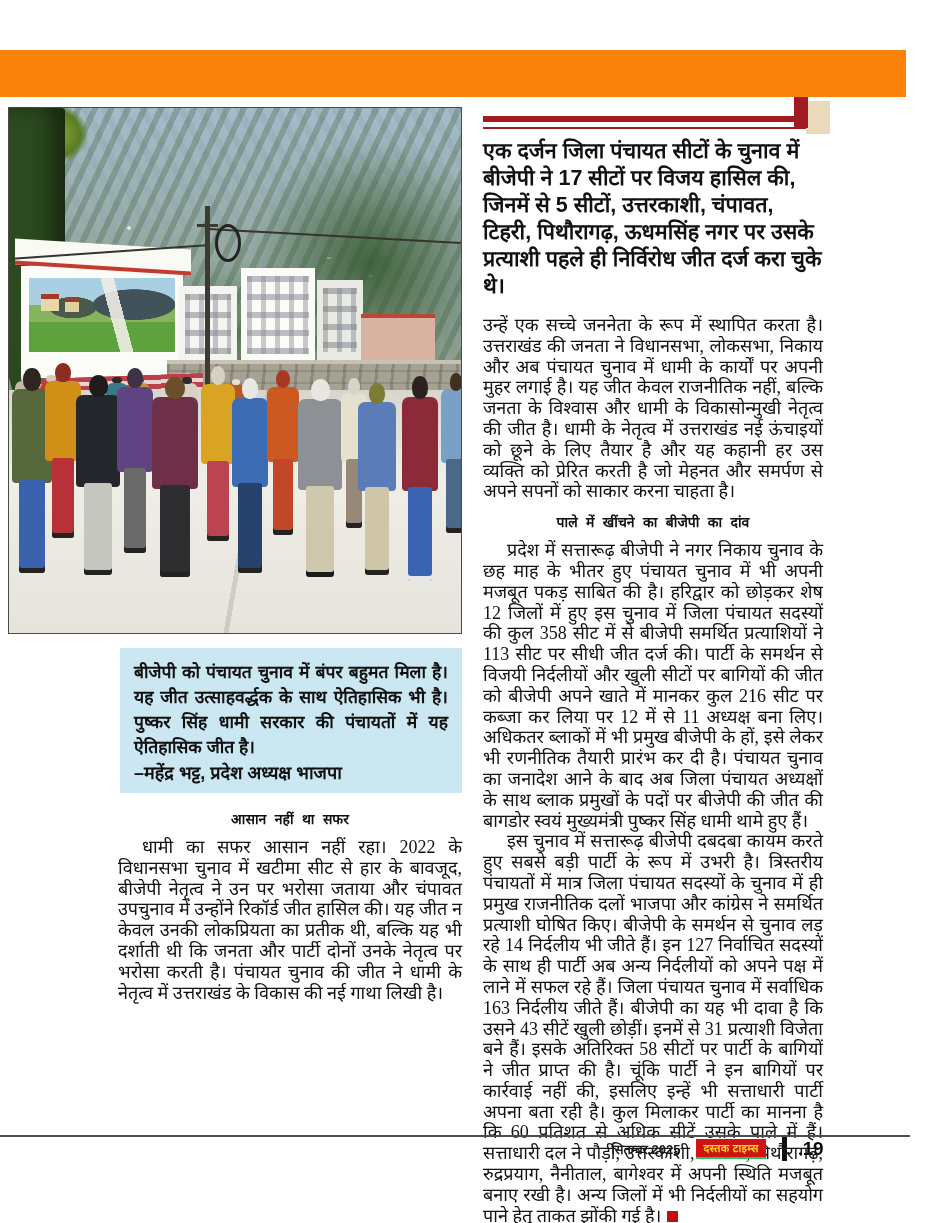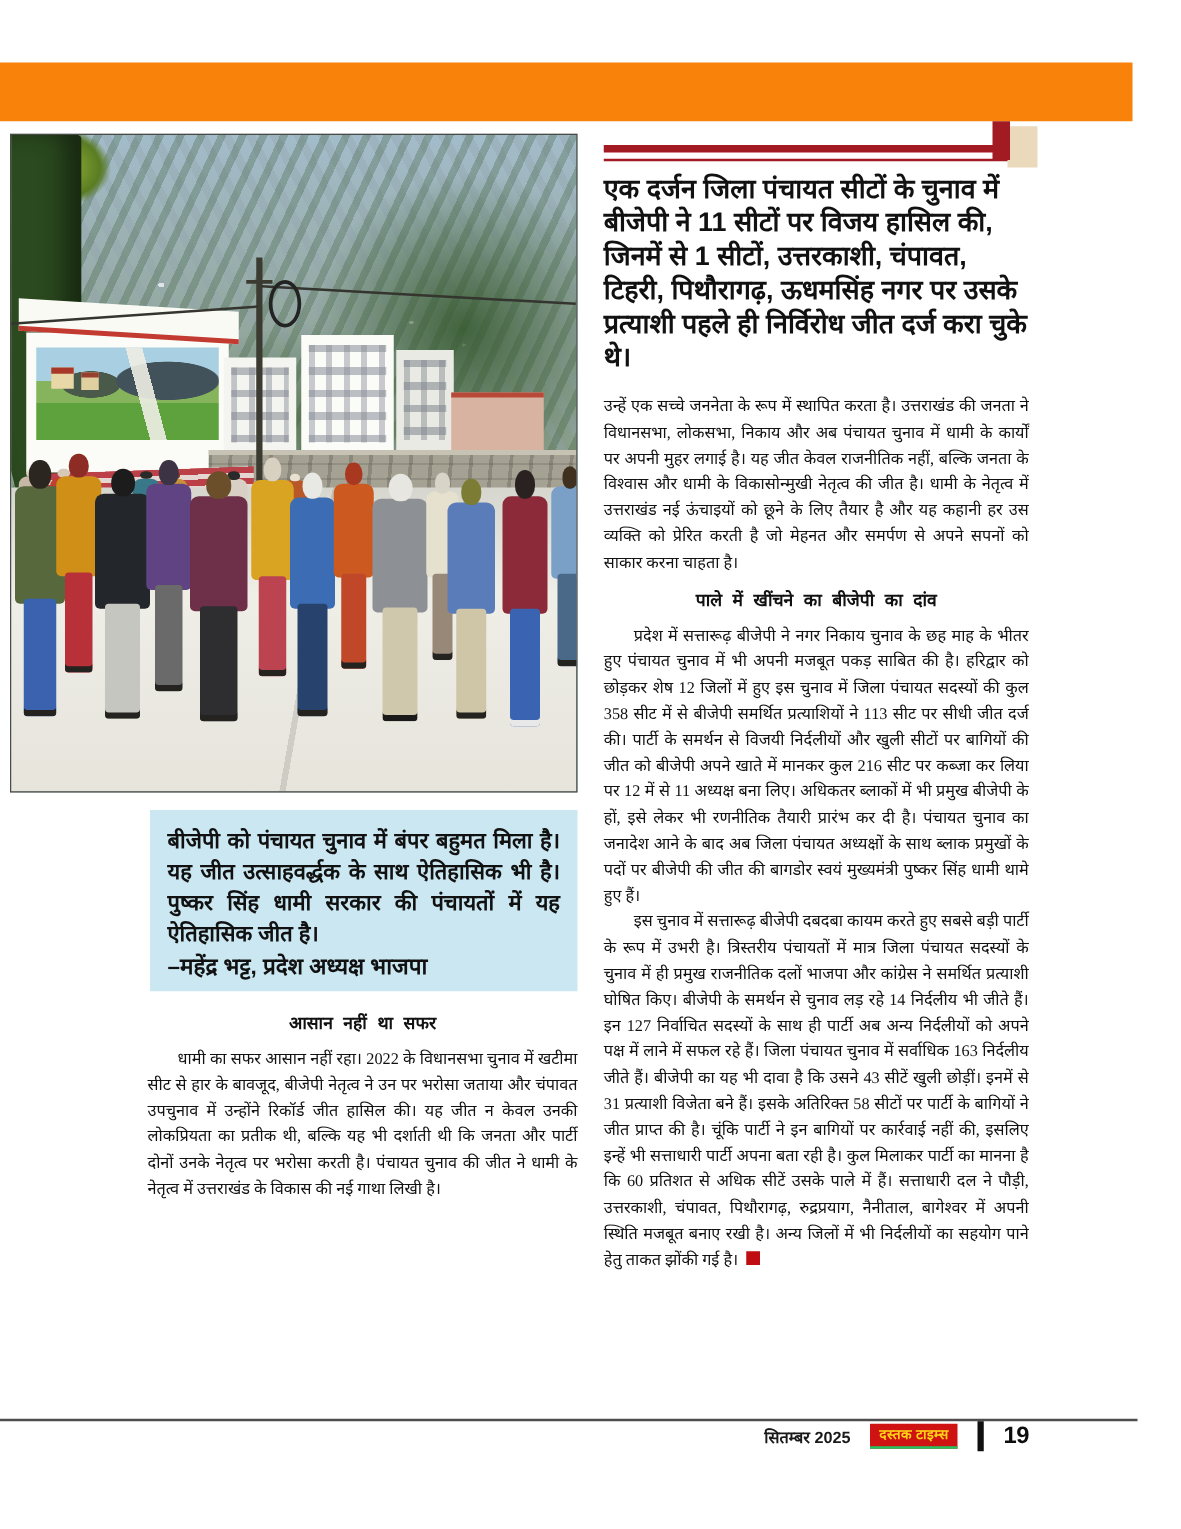--- a/index.html
+++ b/index.html
@@ -84,21 +84,21 @@
     box-sizing:border-box;padding:12px 14px 10px 14px;}
   .quote .qt{font-size:17.5px;line-height:1.42;font-weight:700;text-align:justify;
     font-family:"Liberation Sans","DejaVu Sans",sans-serif;}
   .quote .attr{font-size:18px;font-weight:700;text-align:left;margin-top:1px;
     font-family:"Liberation Sans","DejaVu Sans",sans-serif;}
 
   
   .col{position:absolute;text-align:justify;}
   .col-left{left:118px;top:799px;width:344px;}
   .col-right{left:483px;top:138px;width:340px;}
-  p.body{margin:0;font-size:13px;line-height:20.8px;}
+  p.body{margin:0;font-size:18px;line-height:20.8px;}
   p.ind{text-indent:24px;}
   .standfirst{margin:0 0 15px 0;font-size:21.5px;line-height:27px;font-weight:700;text-align:left;
     font-family:"Liberation Sans","DejaVu Sans",sans-serif;}
   h3.subhead{margin:9px 0 5px 0;font-size:14px;line-height:24px;font-weight:800;text-align:center;
     font-family:Liberation Mono, monospace;}
   .endmark{display:inline-block;width:11px;height:11px;background:#c00d12;margin-left:6px;vertical-align:baseline;}
 
   
   .footrule{position:absolute;left:0;top:1135px;width:910px;height:2px;background:#4d4d4d;}
   .footer{position:absolute;left:483px;top:1136px;width:340px;height:26px;display:flex;
@@ -222,21 +222,21 @@
     <div class="qt">बीजेपी को पंचायत चुनाव में बंपर बहुमत मिला है। यह जीत उत्साहवर्द्धक के साथ ऐतिहासिक भी है। पुष्कर सिंह धामी सरकार की पंचायतों में यह ऐतिहासिक जीत है।</div>
     <div class="attr">–महेंद्र भट्ट, प्रदेश अध्यक्ष भाजपा</div>
   </div>
 
   <div class="col col-left">
     <h3 class="subhead">आसान नहीं था सफर</h3>
     <p class="body ind">धामी का सफर आसान नहीं रहा। 2022 के विधानसभा चुनाव में खटीमा सीट से हार के बावजूद, बीजेपी नेतृत्व ने उन पर भरोसा जताया और चंपावत उपचुनाव में उन्होंने रिकॉर्ड जीत हासिल की। यह जीत न केवल उनकी लोकप्रियता का प्रतीक थी, बल्कि यह भी दर्शाती थी कि जनता और पार्टी दोनों उनके नेतृत्व पर भरोसा करती है। पंचायत चुनाव की जीत ने धामी के नेतृत्व में उत्तराखंड के विकास की नई गाथा लिखी है।</p>
   </div>
 
   <div class="col col-right">
-    <p class="standfirst">एक दर्जन जिला पंचायत सीटों के चुनाव में बीजेपी ने 11 सीटों पर विजय हासिल की, जिनमें से 1 सीटों, उत्तरकाशी, चंपावत, टिहरी, पिथौरागढ़, ऊधमसिंह नगर पर उसके प्रत्याशी पहले ही निर्विरोध जीत दर्ज करा चुके थे।</p>
+    <p class="standfirst">एक दर्जन जिला पंचायत सीटों के चुनाव में बीजेपी ने 17 सीटों पर विजय हासिल की, जिनमें से 5 सीटों, उत्तरकाशी, चंपावत, टिहरी, पिथौरागढ़, ऊधमसिंह नगर पर उसके प्रत्याशी पहले ही निर्विरोध जीत दर्ज करा चुके थे।</p>
     <p class="body">उन्हें एक सच्चे जननेता के रूप में स्थापित करता है। उत्तराखंड की जनता ने विधानसभा, लोकसभा, निकाय और अब पंचायत चुनाव में धामी के कार्यों पर अपनी मुहर लगाई है। यह जीत केवल राजनीतिक नहीं, बल्कि जनता के विश्वास और धामी के विकासोन्मुखी नेतृत्व की जीत है। धामी के नेतृत्व में उत्तराखंड नई ऊंचाइयों को छूने के लिए तैयार है और यह कहानी हर उस व्यक्ति को प्रेरित करती है जो मेहनत और समर्पण से अपने सपनों को साकार करना चाहता है।</p>
     <h3 class="subhead">पाले में खींचने का बीजेपी का दांव</h3>
     <p class="body ind">प्रदेश में सत्तारूढ़ बीजेपी ने नगर निकाय चुनाव के छह माह के भीतर हुए पंचायत चुनाव में भी अपनी मजबूत पकड़ साबित की है। हरिद्वार को छोड़कर शेष 12 जिलों में हुए इस चुनाव में जिला पंचायत सदस्यों की कुल 358 सीट में से बीजेपी समर्थित प्रत्याशियों ने 113 सीट पर सीधी जीत दर्ज की। पार्टी के समर्थन से विजयी निर्दलीयों और खुली सीटों पर बागियों की जीत को बीजेपी अपने खाते में मानकर कुल 216 सीट पर कब्जा कर लिया पर 12 में से 11 अध्यक्ष बना लिए। अधिकतर ब्लाकों में भी प्रमुख बीजेपी के हों, इसे लेकर भी रणनीतिक तैयारी प्रारंभ कर दी है। पंचायत चुनाव का जनादेश आने के बाद अब जिला पंचायत अध्यक्षों के साथ ब्लाक प्रमुखों के पदों पर बीजेपी की जीत की बागडोर स्वयं मुख्यमंत्री पुष्कर सिंह धामी थामे हुए हैं।</p>
     <p class="body ind"><span>इस चुनाव में सत्तारूढ़ बीजेपी दबदबा कायम करते हुए सबसे बड़ी पार्टी के रूप में उभरी है। त्रिस्तरीय पंचायतों में मात्र जिला पंचायत सदस्यों के चुनाव में ही प्रमुख राजनीतिक दलों भाजपा और कांग्रेस ने समर्थित प्रत्याशी घोषित किए। बीजेपी के समर्थन से चुनाव लड़ रहे 14 निर्दलीय भी जीते हैं। इन 127 निर्वाचित सदस्यों के साथ ही पार्टी अब अन्य निर्दलीयों को अपने पक्ष में लाने में सफल रहे हैं। जिला पंचायत चुनाव में सर्वाधिक 163 निर्दलीय जीते हैं। बीजेपी का यह भी दावा है कि उसने 43 सीटें खुली छोड़ीं। इनमें से 31 प्रत्याशी विजेता बने हैं। इसके अतिरिक्त 58 सीटों पर पार्टी के बागियों ने जीत प्राप्त की है। चूंकि पार्टी ने इन बागियों पर कार्रवाई नहीं की, इसलिए इन्हें भी सत्ताधारी पार्टी अपना बता रही है। कुल मिलाकर पार्टी का मानना है कि 60 प्रतिशत से अधिक सीटें उसके पाले में हैं। सत्ताधारी दल ने पौड़ी, उत्तरकाशी, चंपावत, पिथौरागढ़, रुद्रप्रयाग, नैनीताल, बागेश्वर में अपनी स्थिति मजबूत बनाए रखी है। अन्य जिलों में भी निर्दलीयों का सहयोग पाने हेतु ताकत झोंकी गई है।</span><span class="endmark"></span></p>
   </div>
 
   <div class="footrule"></div>
   <div class="footer">
     <span class="f-date">सितम्बर 2025</span>
     <span class="f-logo">दस्तक टाइम्स</span>

